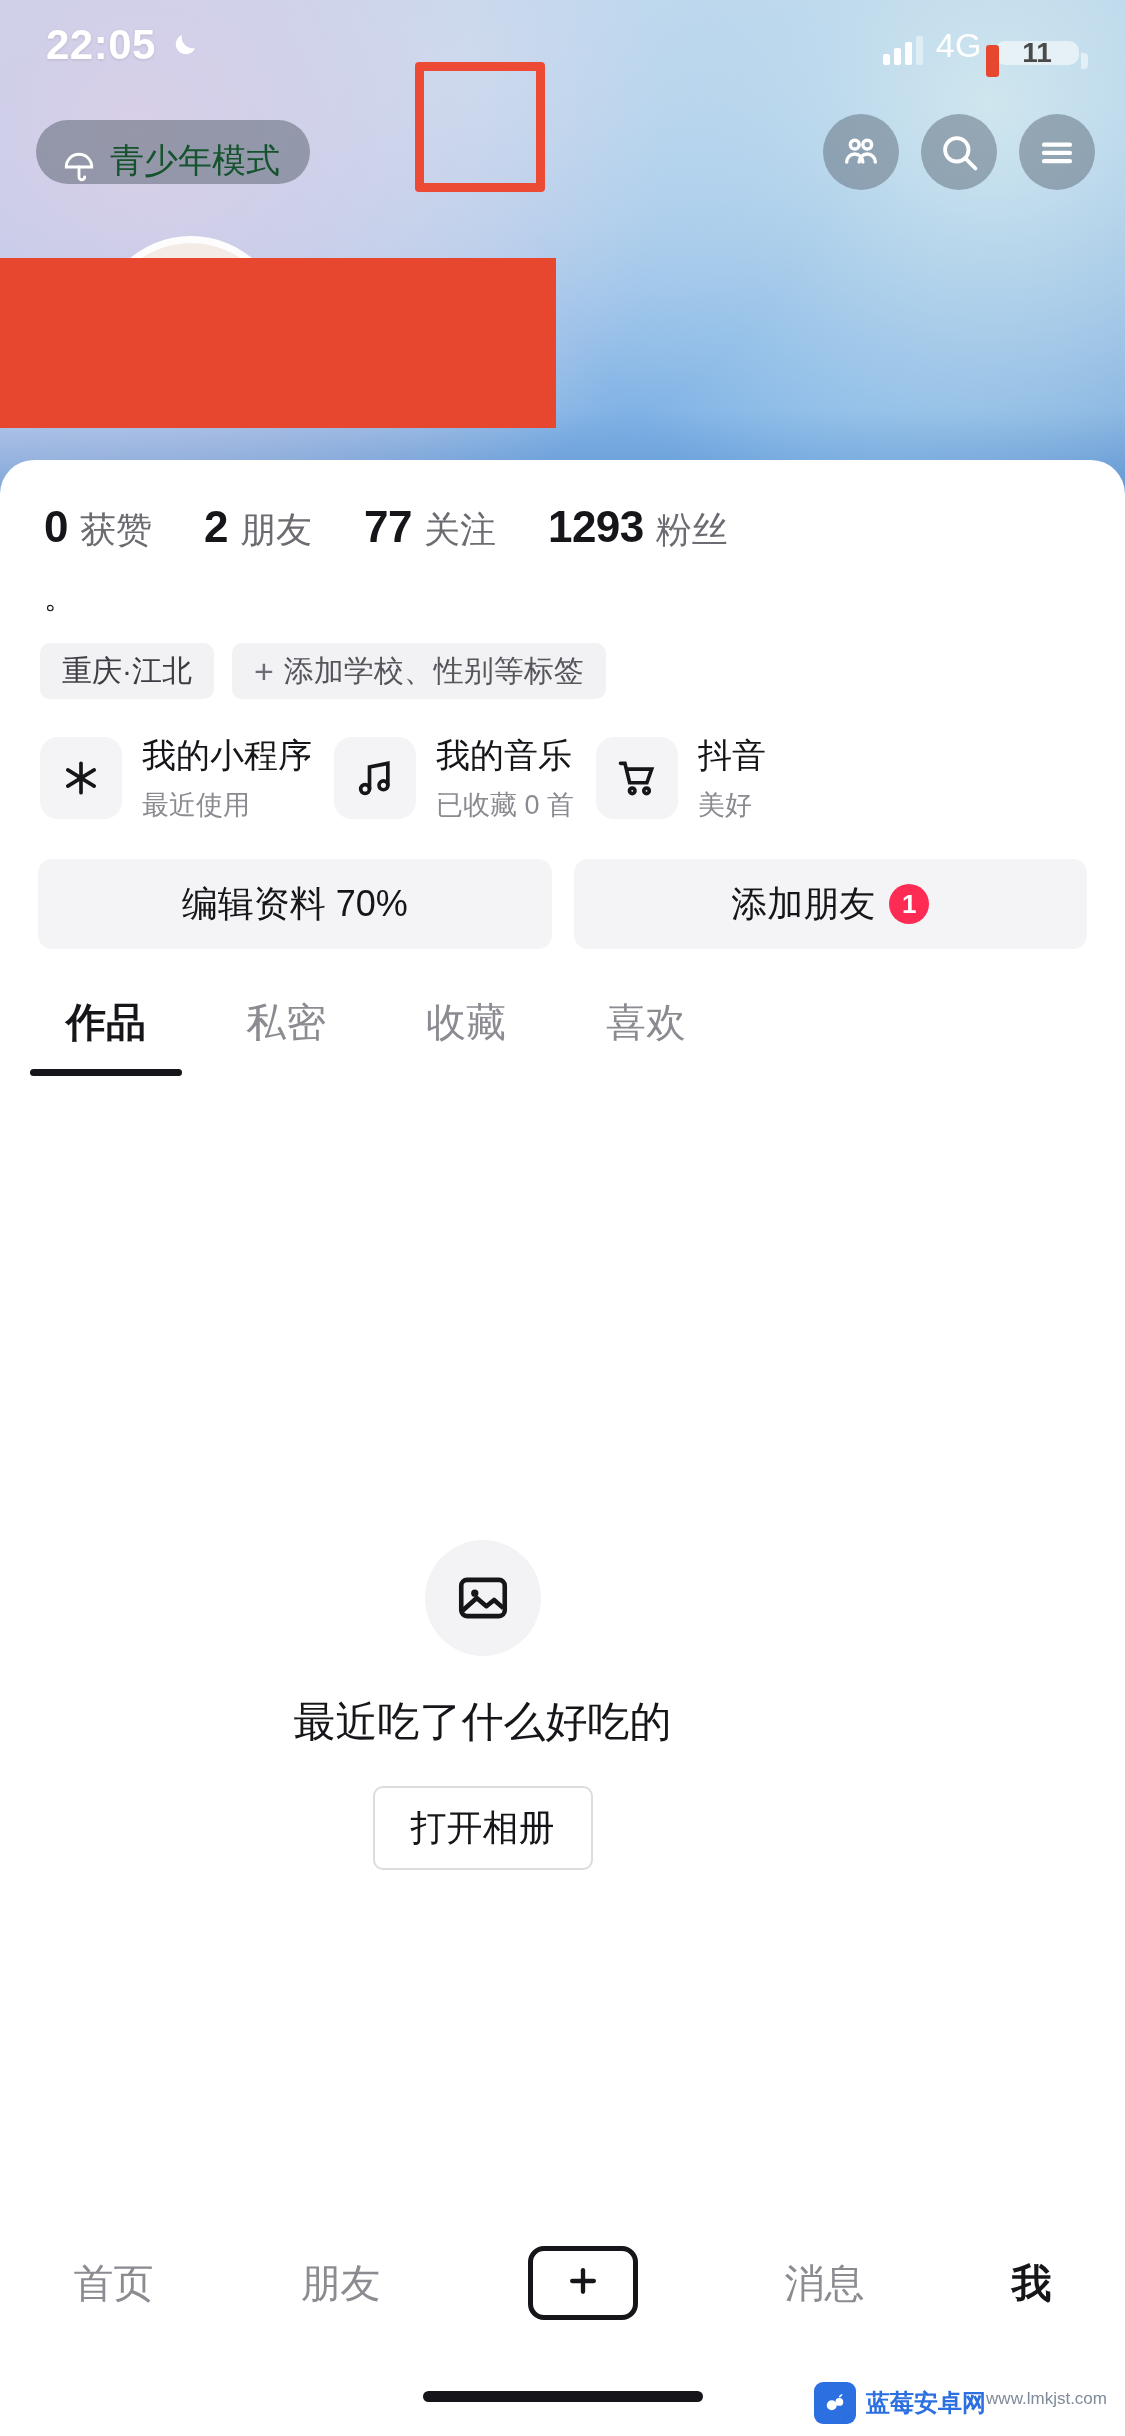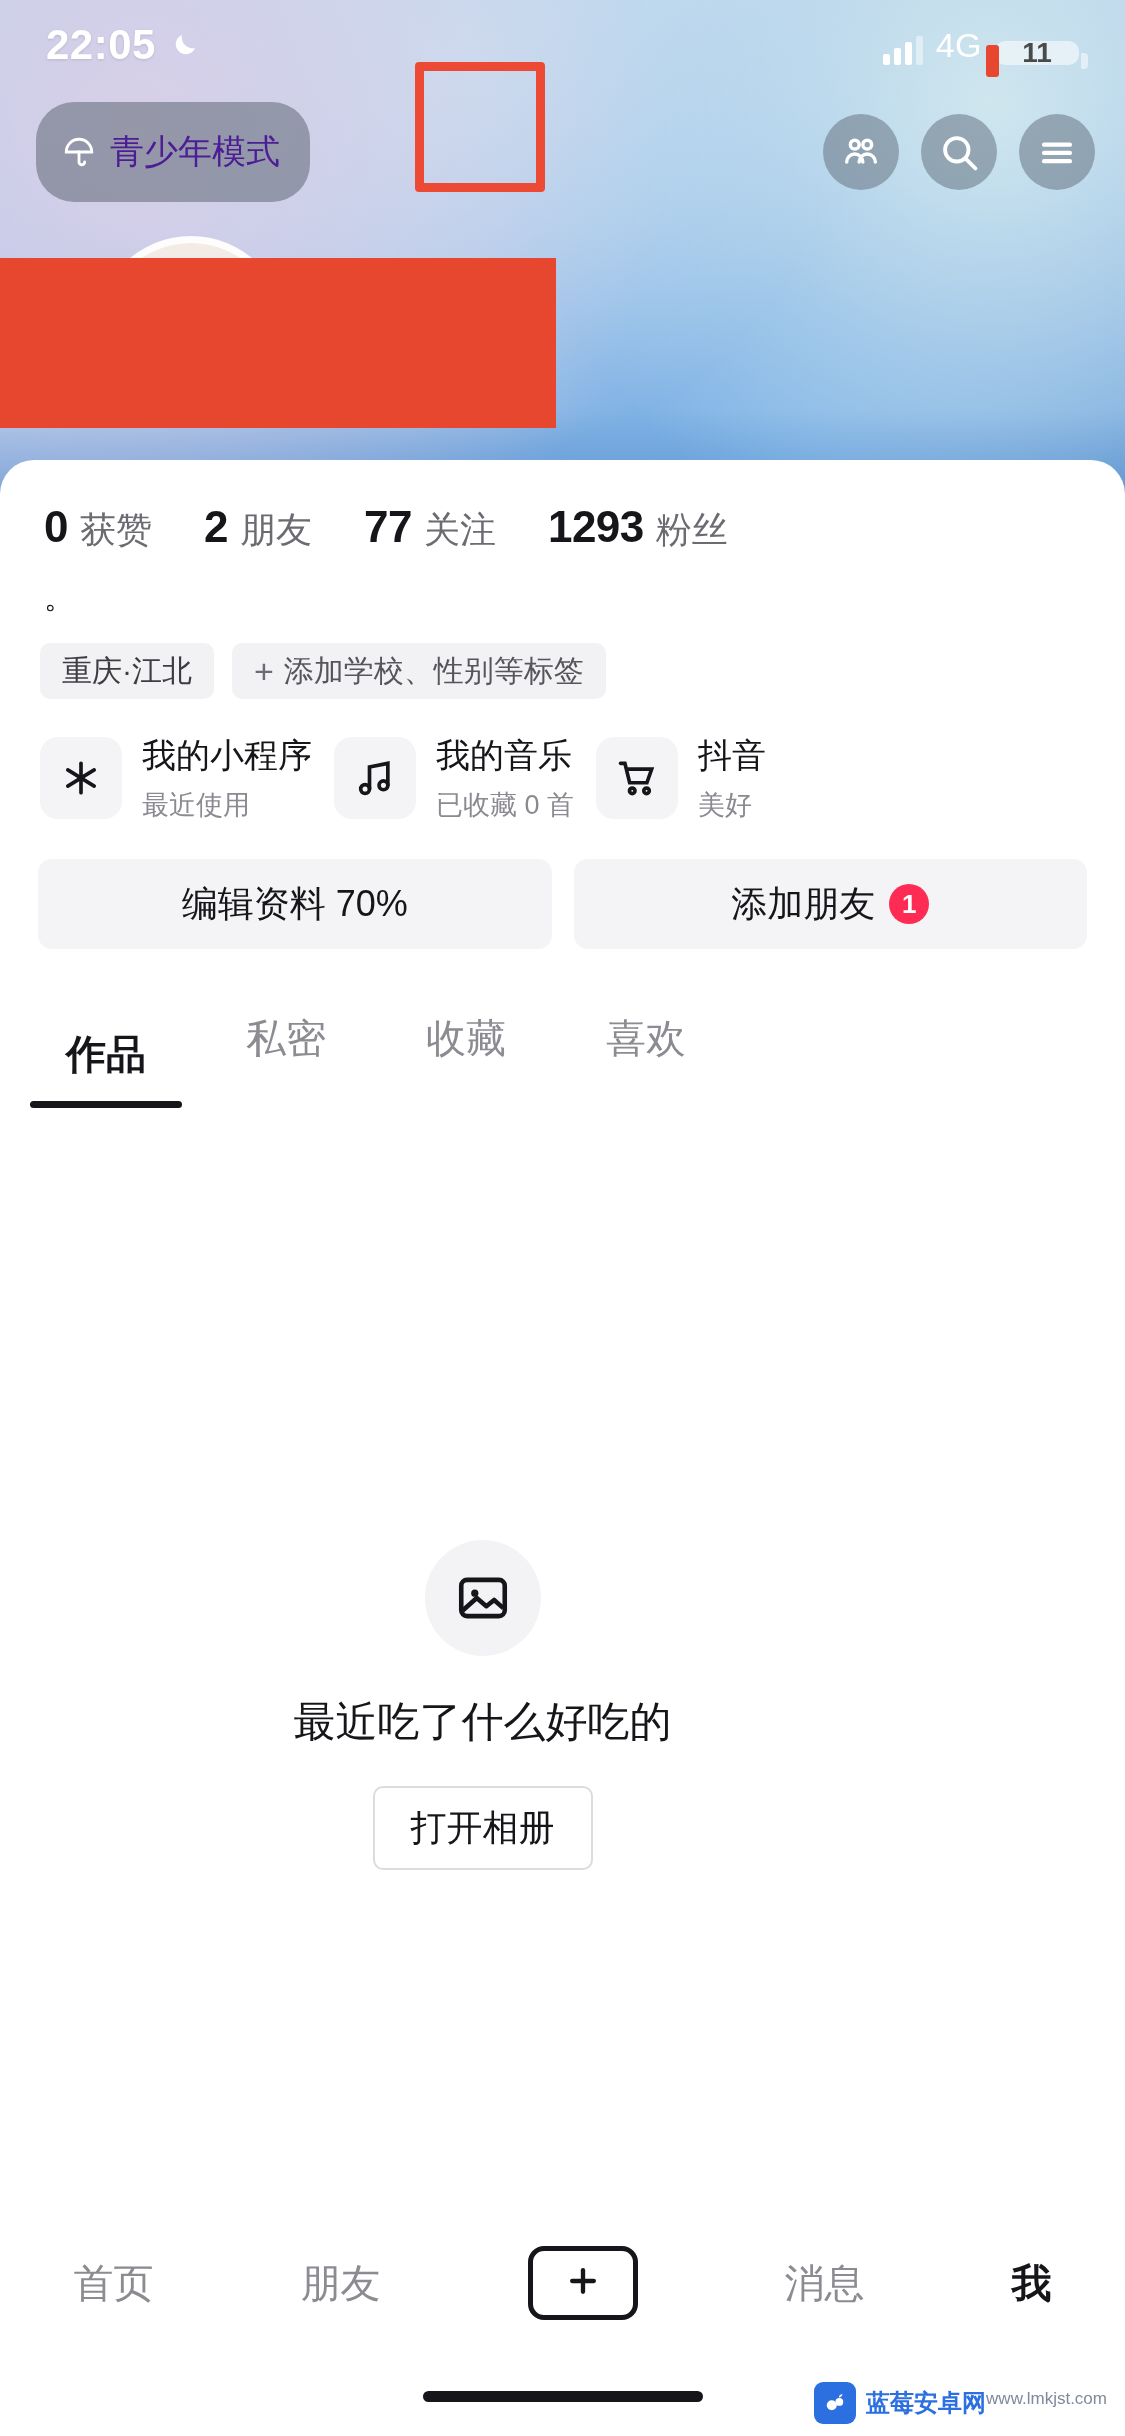--- a/index.html
+++ b/index.html
@@ -60,24 +60,24 @@
     background:rgba(255,255,255,.5); border-radius:0 4px 4px 0;
   }
 
   
   .header{
     position:absolute; left:0; top:92px; width:1125px; height:120px;
     display:flex; align-items:center; justify-content:space-between;
     padding:0 30px 0 36px; z-index:6;
   }
   .teen-pill{
-    display:flex; align-items:center; gap:14px;
-    height:100px; padding:0 30px 0 26px; border-radius:38px;
+    display:flex; align-items:flex-end; gap:14px;
+    height:64px; padding:0 30px 0 26px; border-radius:38px;
     background:rgba(108,116,130,.62);
-    color:#4c1d95; font-size:34px; font-weight:500;
+    color:#14532d; font-size:34px; font-weight:500;
   }
   .umbrella-icon{ width:34px; height:34px; flex:none; }
   .hdr-icons{ display:flex; align-items:center; gap:22px; }
   .circ-btn{
     width:76px; height:76px; border-radius:50%;
     background:rgba(104,116,132,.55);
     display:flex; align-items:center; justify-content:center;
   }
   .circ-btn svg{ width:44px; height:44px; }
 
@@ -152,21 +152,21 @@
 
   
   .tabs{
     display:flex; align-items:center; padding:46px 0 0 0;
     position:relative;
   }
   .tab{
     width:180px; text-align:center; font-size:40px; color:#8b8b92;
     padding-bottom:26px; position:relative;
   }
-  .tab:first-child{ margin-left:16px;margin-top:32px; }
+  .tab:first-child{ margin-left:16px; }
   .tab.active{ color:#16161a; font-weight:700; }
   .tab.active::after{
     content:""; position:absolute; left:50%; transform:translateX(-50%);
     bottom:0; width:152px; height:7px; background:#16161a; border-radius:4px;
   }
 
   
   .empty{
     position:absolute; left:0; top:1080px; width:949px;
     display:flex; flex-direction:column; align-items:center;margin-left:8px;

